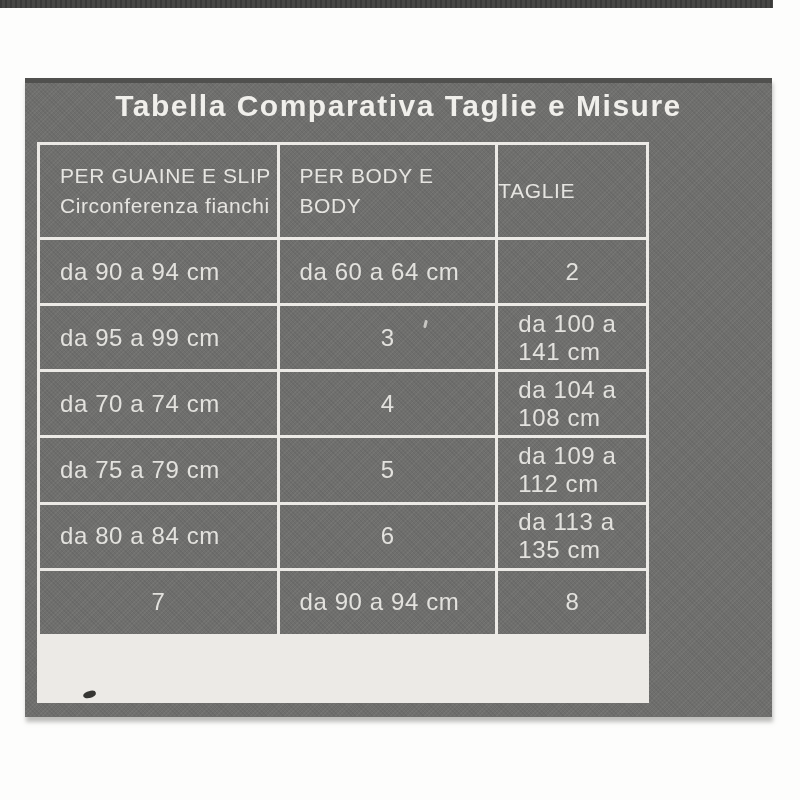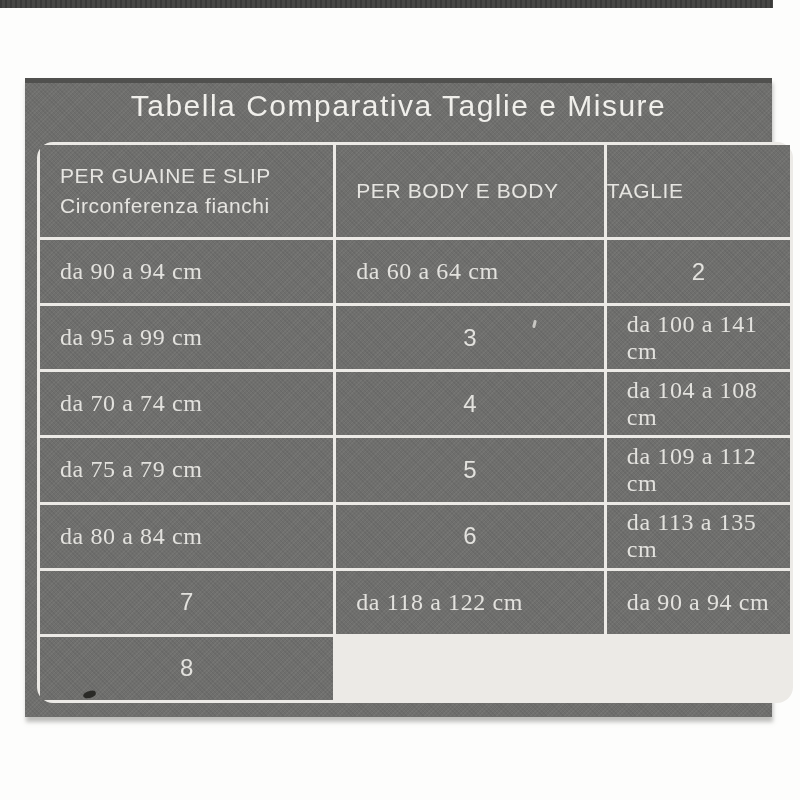--- a/index.html
+++ b/index.html
@@ -21,34 +21,33 @@
     background-image:
       repeating-linear-gradient(45deg, rgba(0,0,0,.06) 0 1px, transparent 1px 3px),
       repeating-linear-gradient(-45deg, rgba(255,255,255,.05) 0 1px, transparent 1px 3px);
     border-top:5px solid #50504e;
     box-sizing:border-box;
     box-shadow:1px 5px 4px rgba(130,130,126,.5);
   }
   .title{
     position:absolute;left:0;top:6px;width:100%;
     text-align:center;
-    font-size:30px;font-weight:400;letter-spacing:1.5px;
+    font-size:30px;font-weight:700;letter-spacing:1.5px;
     color:#f0efeb;
   }
   
   .grid{
-    position:absolute;left:12px;top:59px;width:756px;height:561px;
+    position:absolute;left:12px;top:59px;width:612px;height:561px;
     box-sizing:border-box;
     background:#eceae6;
     padding:3px;
     display:grid;
     grid-template-columns:285fr 260fr 178fr;
     grid-template-rows:92px repeat(7, 1fr);
     gap:3px;
-    border-radius:16px;
   }
   .cell{
     background-color:#6f6f6d;
     background-image:
       repeating-linear-gradient(45deg, rgba(0,0,0,.06) 0 1px, transparent 1px 3px),
       repeating-linear-gradient(-45deg, rgba(255,255,255,.05) 0 1px, transparent 1px 3px);
     color:#e8e7e3;
     display:flex;
     align-items:center;
     overflow:hidden;
@@ -64,21 +63,20 @@
     line-height:30px;
     color:#e6e5e1;
   }
   .cell.header.center{align-items:flex-start;padding-left:0;}
   .cell.data{
     padding-left:20px;
     font-size:24px;
     font-weight:300;
     letter-spacing:.6px;
     color:#e3e2de;
-    font-family:Liberation Serif, serif;
   }
   .cell.num{
     justify-content:center;
     font-size:24px;
     font-weight:300;
     color:#e3e2de;
     position:relative;
   }
   
   .tick3{
@@ -140,21 +138,20 @@
       <div class="cell data">da 75 a 79 cm</div>
       <div class="cell num">5</div>
 
       <div class="cell data">da 109 a 112 cm</div>
       <div class="cell data">da 80 a 84 cm</div>
       <div class="cell num">6</div>
 
       <div class="cell data">da 113 a 135 cm</div>
       <div class="cell num">7</div>
 
-      <div class="cell data">da 118 a 122 cm</div>
       <div class="cell data">da 90 a 94 cm</div>
       <div class="cell num">8</div>
 
     </div>
 
     <div class="blob"></div>
 
   </div>
 
 </div>

